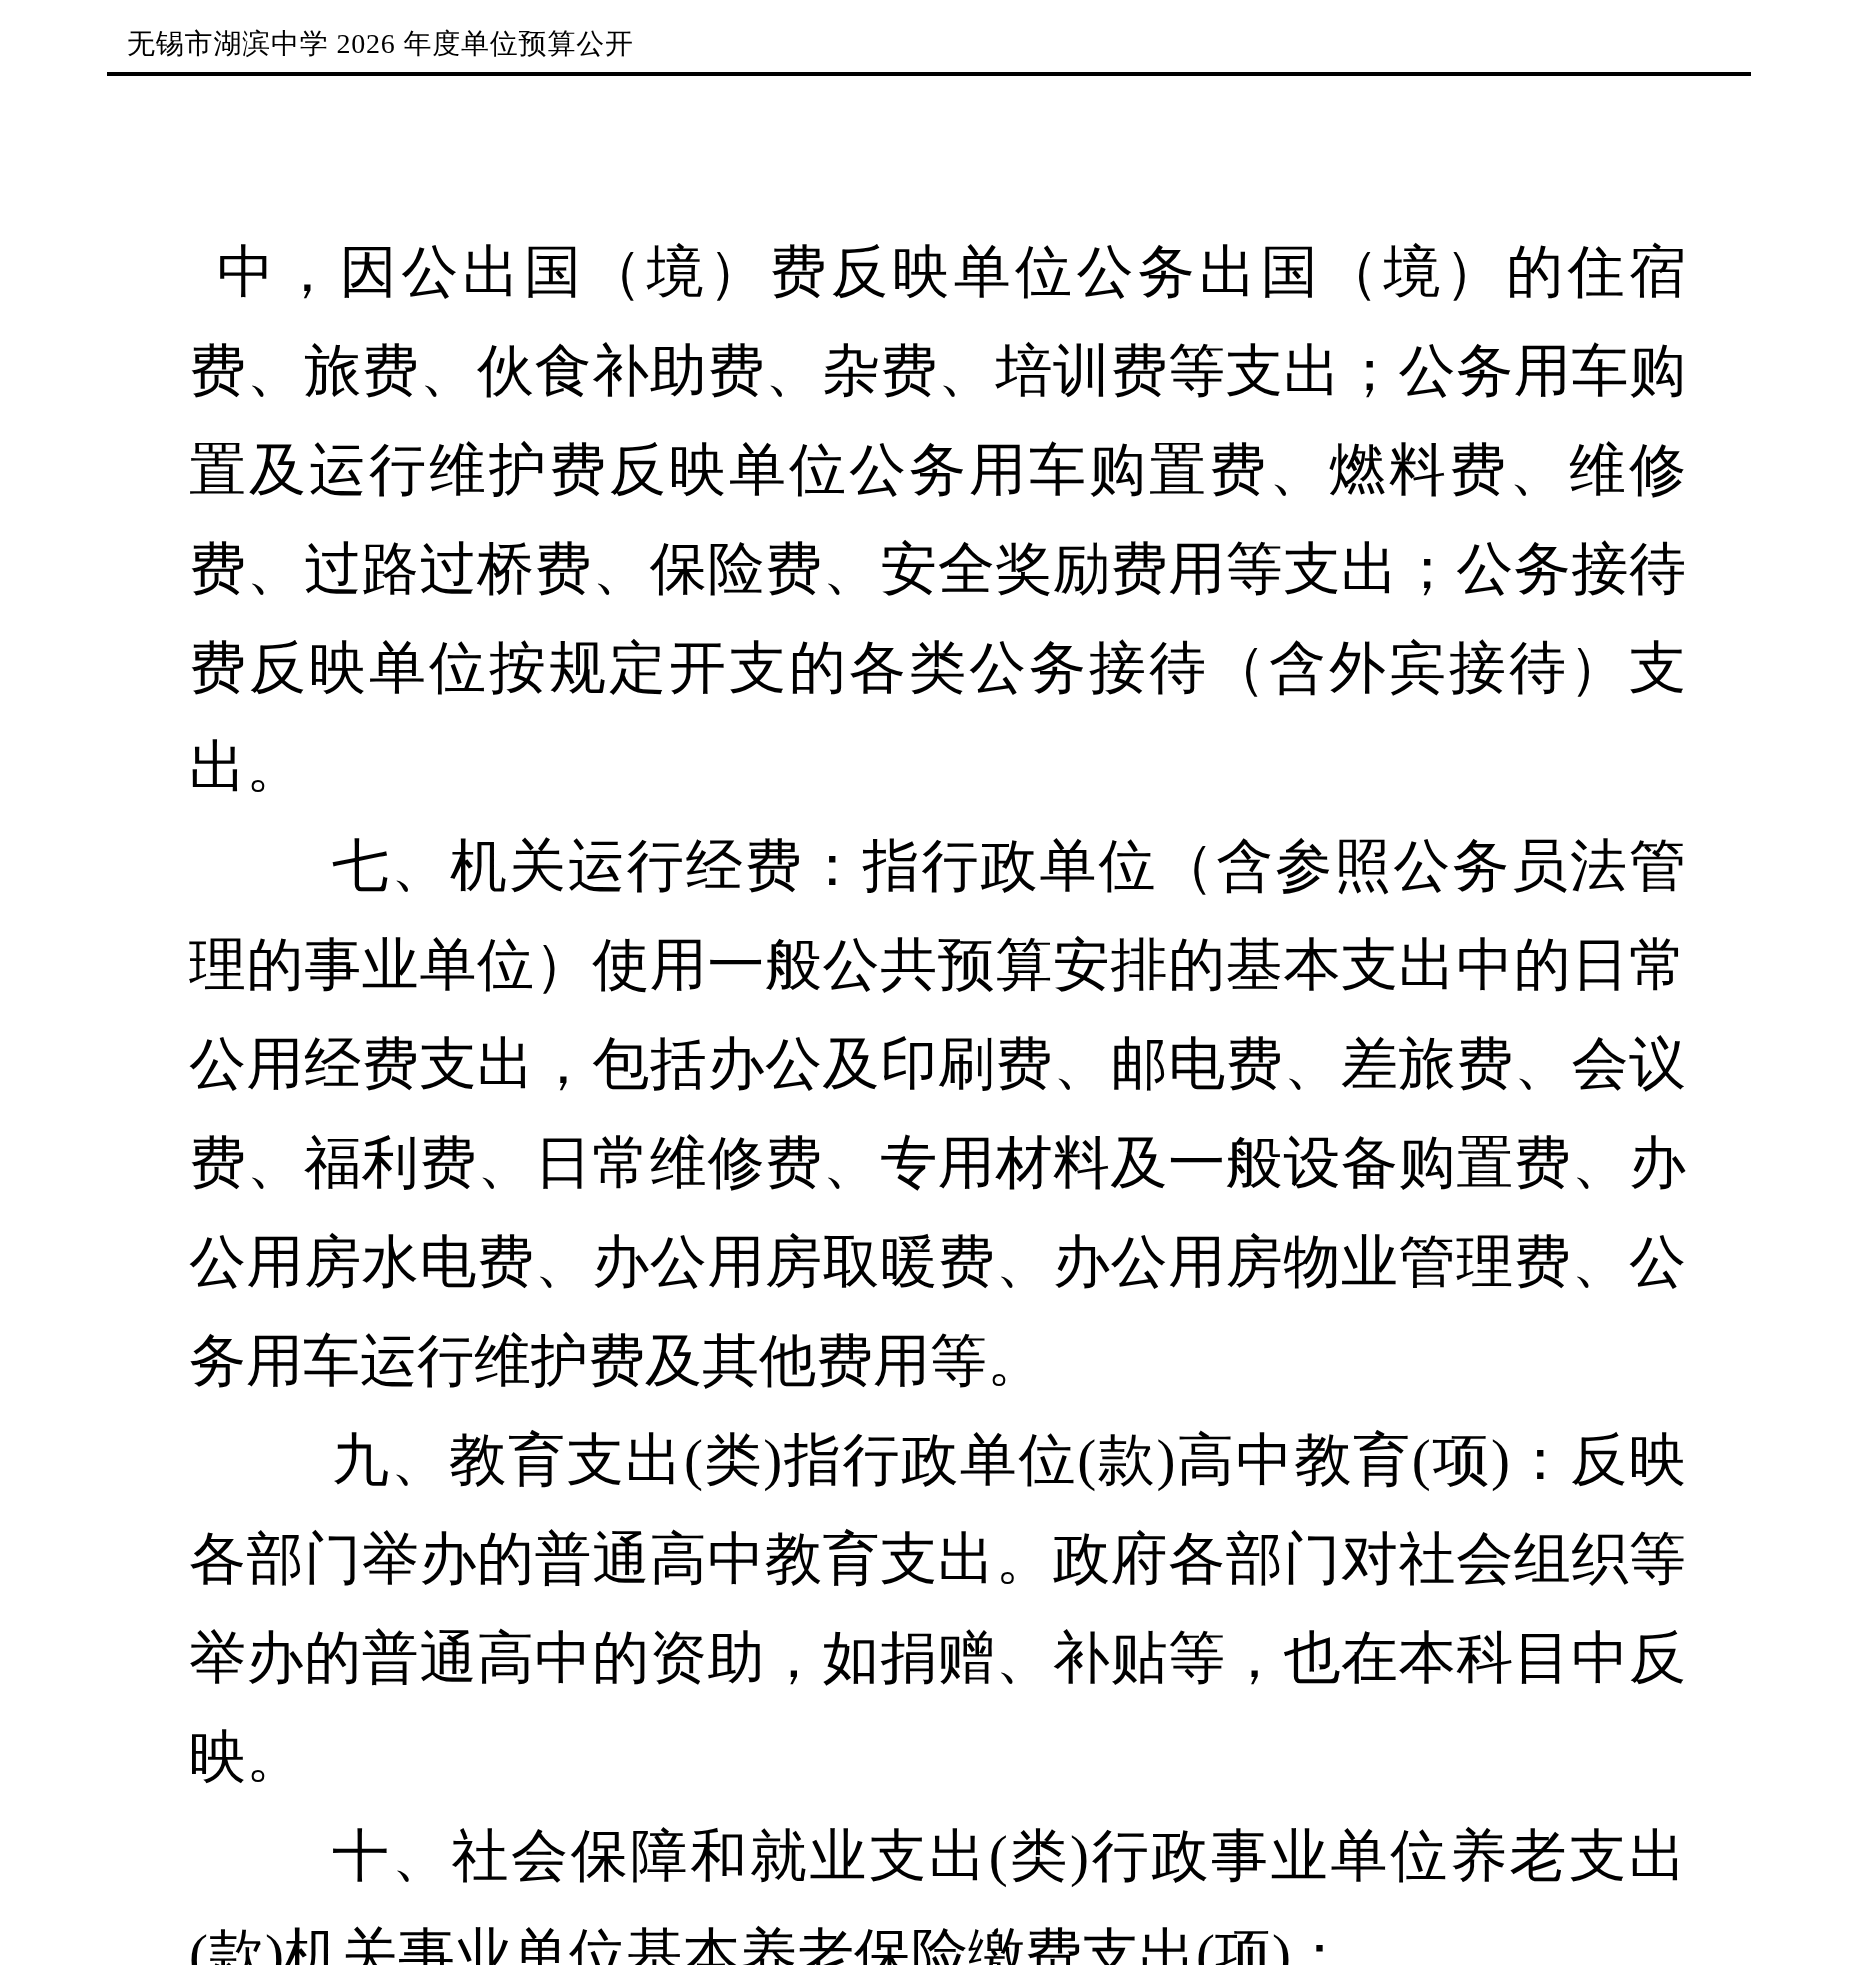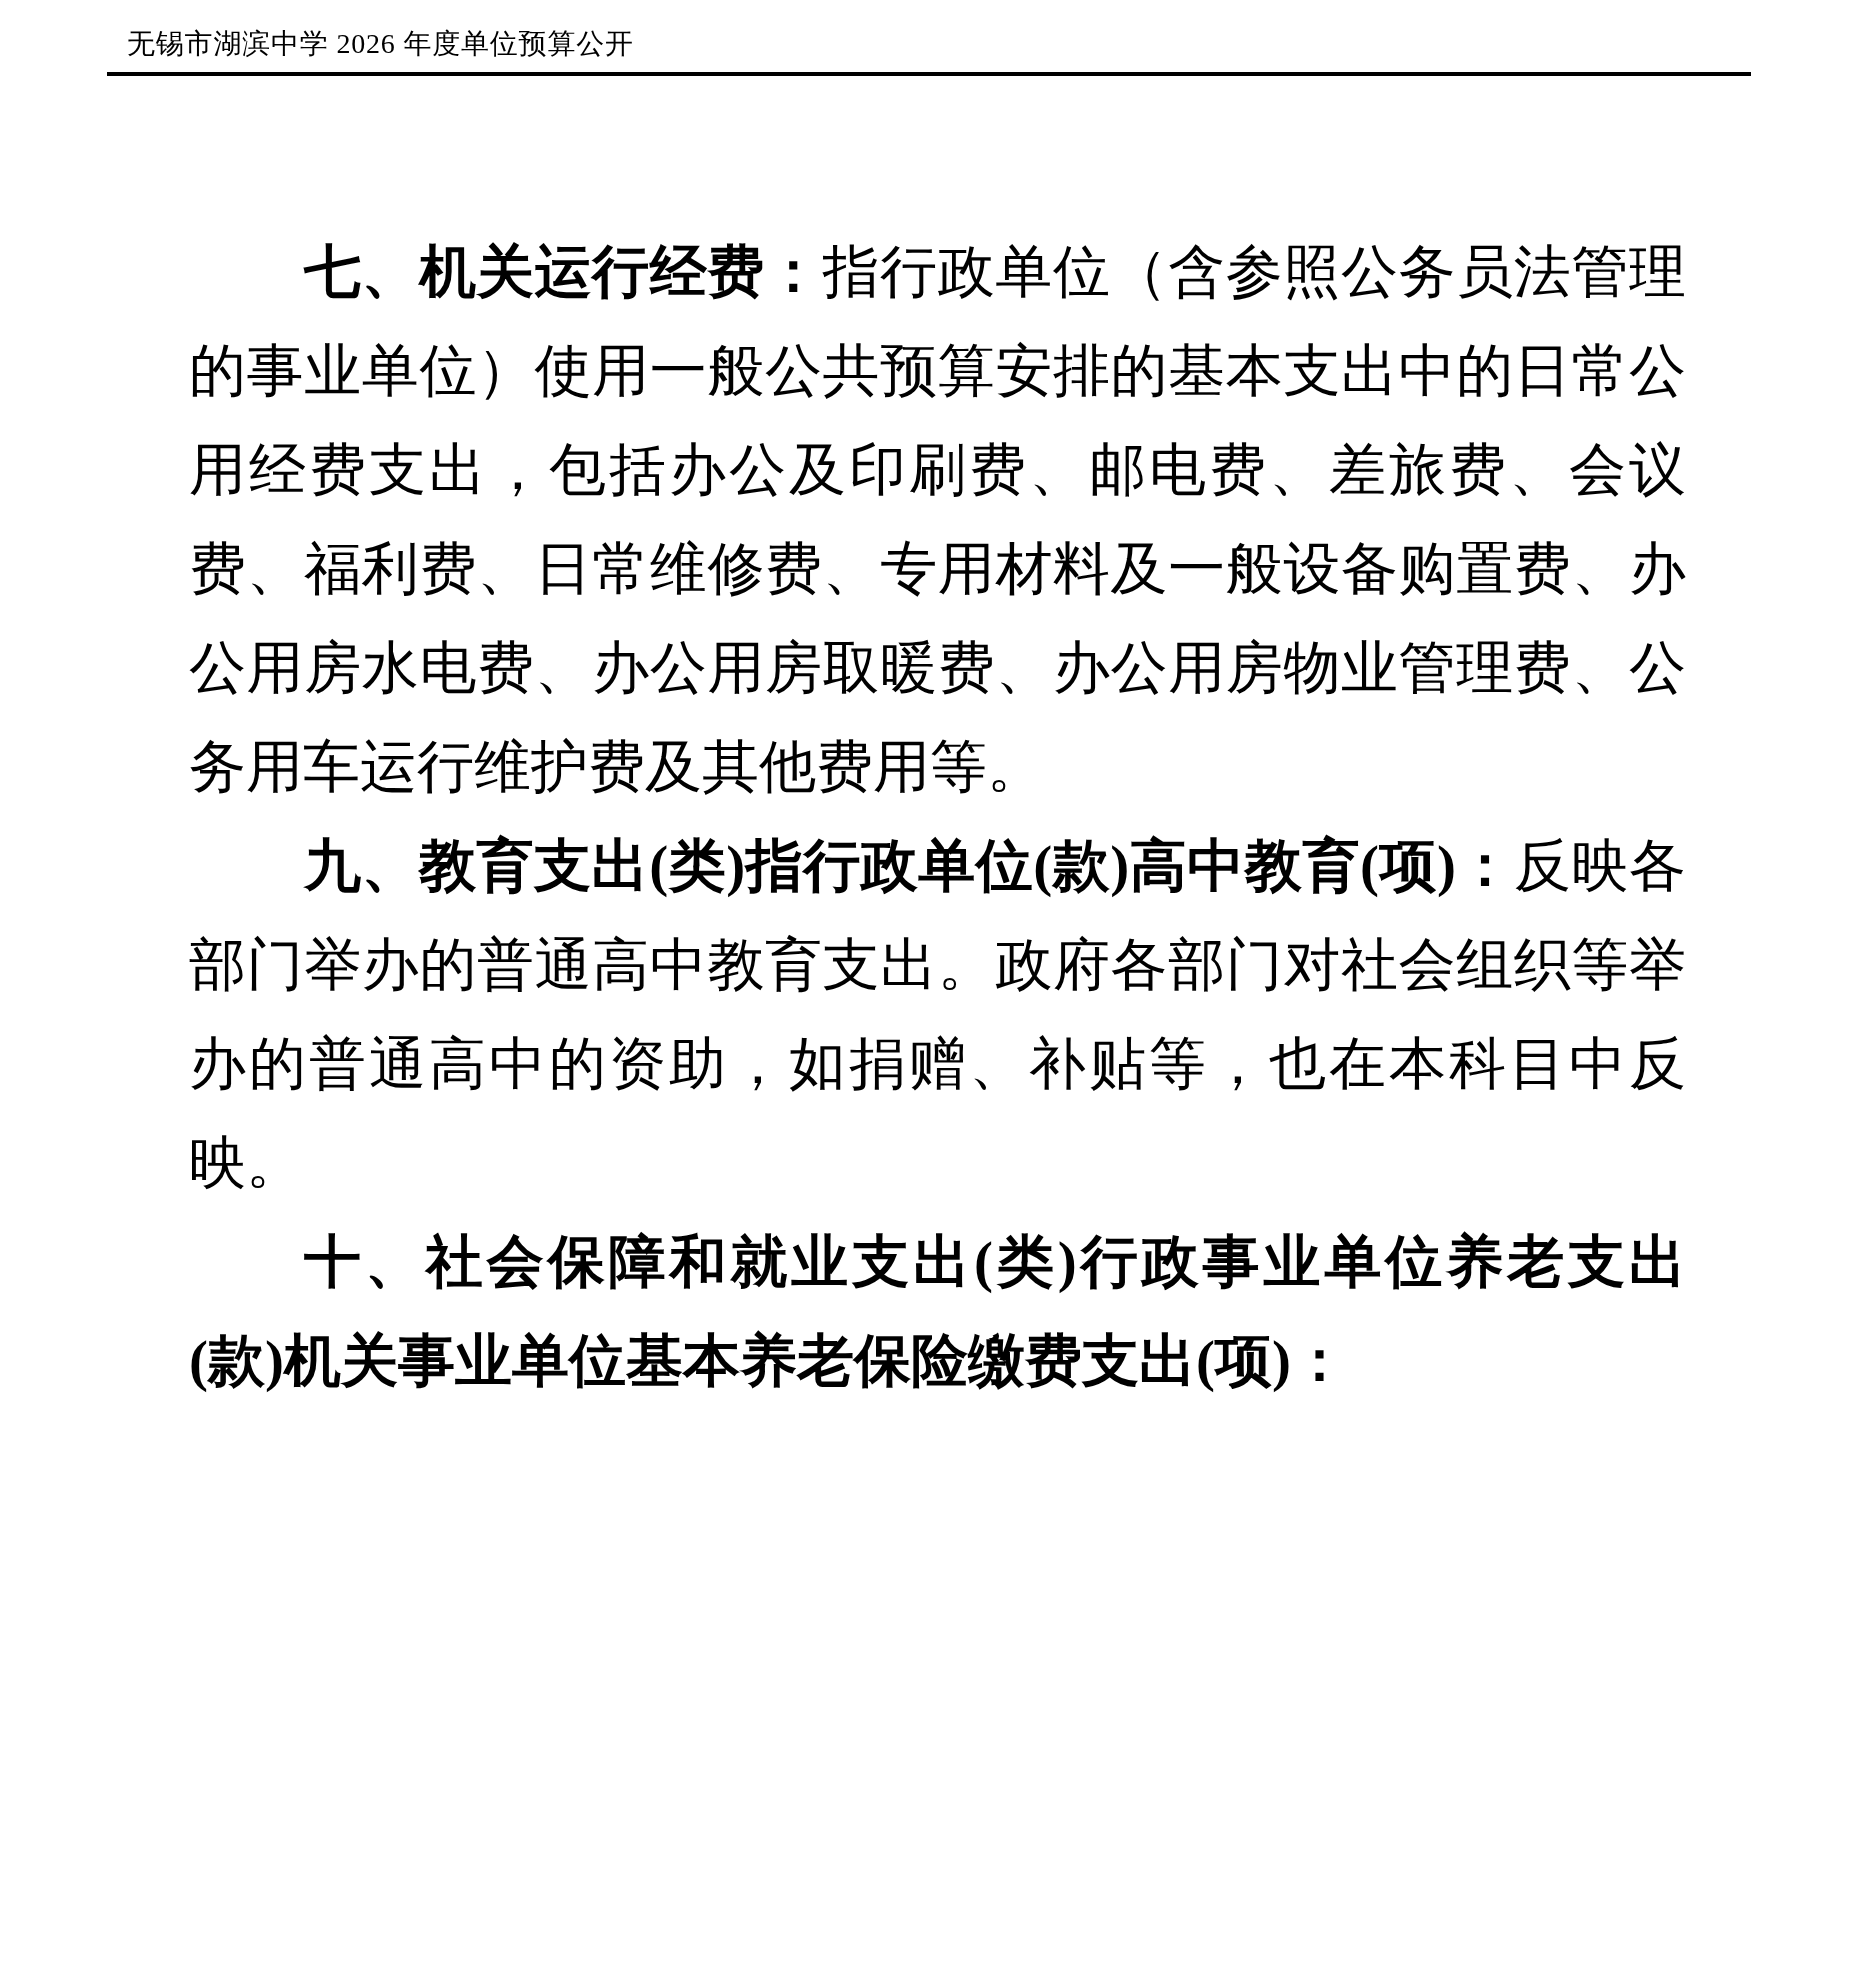--- a/index.html
+++ b/index.html
@@ -46,34 +46,36 @@
   }
   .para {
     margin: 0;
     text-align: justify;
     text-align-last: left;
   }
   .para.indent {
     text-indent: 115px;
   }
   .para .b {
-    font-weight: 700;
+    font-weight: 400;
+    margin-left: 28px;
   }
 </style>
 </head>
 <body>
 
 <div class="page">
 
   <div class="header-title">无锡市湖滨中学 2026 年度单位预算公开</div>
 
   <div class="header-rule"></div>
 
   <div class="body-text">
 
+    <p class="para"><span class="b"></span><span>中，因公出国（境）费反映单位公务出国（境）的住宿费、旅费、伙食补助费、杂费、培训费等支出；公务用车购置及运行维护费反映单位公务用车购置费、燃料费、维修费、过路过桥费、保险费、安全奖励费用等支出；公务接待费反映单位按规定开支的各类公务接待（含外宾接待）支出。</span></p>
 
     <p class="para indent"><span class="b">七、机关运行经费：</span><span>指行政单位（含参照公务员法管理的事业单位）使用一般公共预算安排的基本支出中的日常公用经费支出，包括办公及印刷费、邮电费、差旅费、会议费、福利费、日常维修费、专用材料及一般设备购置费、办公用房水电费、办公用房取暖费、办公用房物业管理费、公务用车运行维护费及其他费用等。</span></p>
 
 
     <p class="para indent"><span class="b">九、教育支出(类)指行政单位(款)高中教育(项)：</span><span>反映各部门举办的普通高中教育支出。政府各部门对社会组织等举办的普通高中的资助，如捐赠、补贴等，也在本科目中反映。</span></p>
 
     <p class="para indent"><span class="b">十、社会保障和就业支出(类)行政事业单位养老支出(款)机关事业单位基本养老保险缴费支出(项)：</span></p>
 
   </div>
 

